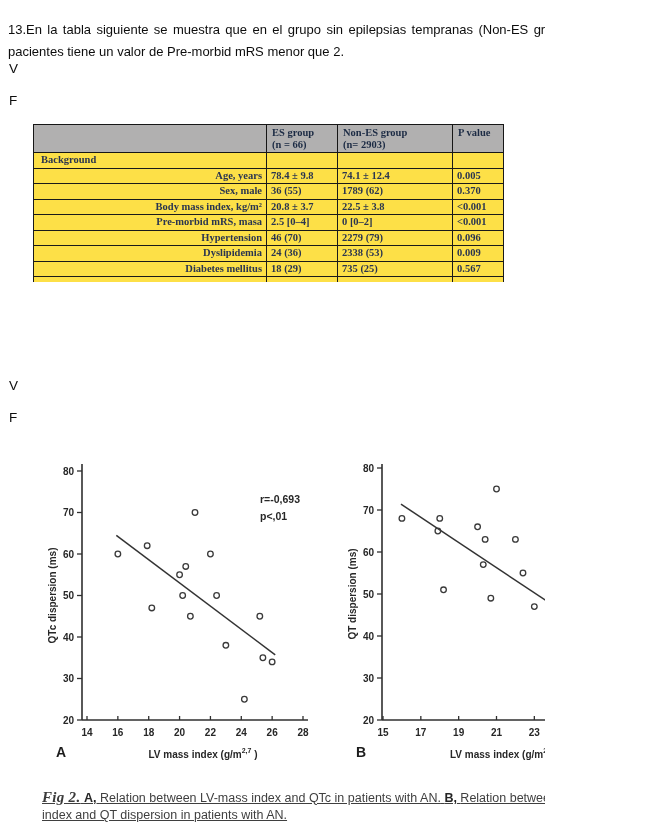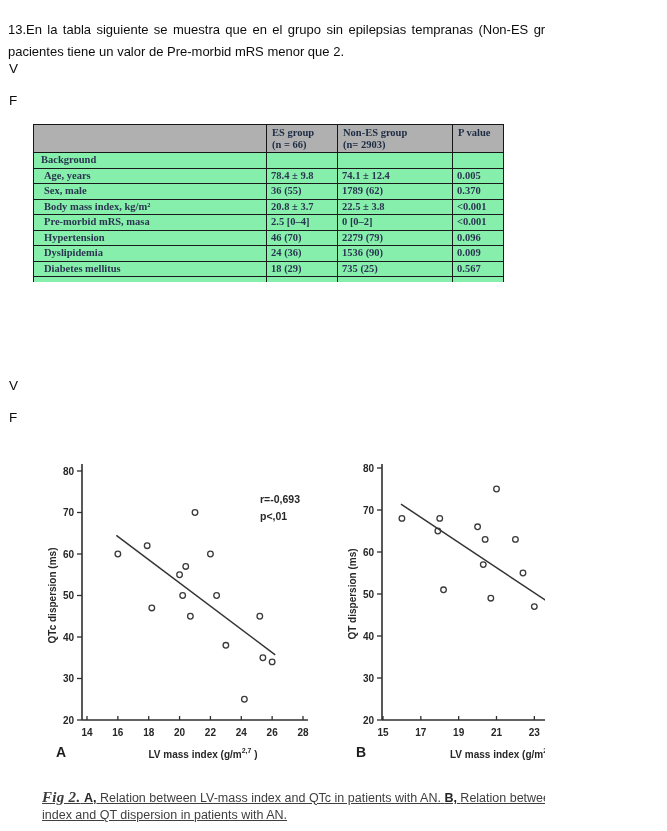--- a/index.html
+++ b/index.html
@@ -4,30 +4,30 @@
 <style>
   html,body{margin:0;padding:0;background:#fff;}
   .page{position:relative;width:545px;height:831px;background:#ffffff;
         font-family:"Liberation Sans",sans-serif;color:#101010;overflow:hidden;}
 
   .qtext{position:absolute;left:8px;width:652px;text-align:justify;
          font-size:13px;line-height:22px;color:#0d0d0d;}
   .opt{position:absolute;left:9px;font-size:13.5px;color:#0d0d0d;}
 
   table.data{position:absolute;left:33px;top:124px;border-collapse:collapse;
-             table-layout:fixed;background:#86efac;
+             table-layout:fixed;background:#fde047;
              font-family:"Liberation Serif",serif;}
   table.data th{background:#b1b0b0;color:#1c2b44;font-size:10.5px;font-weight:bold;
                 text-align:left;vertical-align:top;padding:2px 5px 1px 5px;
                 border:1.8px solid #161616;height:24px;line-height:11.5px;}
   table.data td{border:1.5px solid #1a1a1a;font-size:10.5px;font-weight:600;
                 color:#2a3550;padding:0 4px;height:14.5px;line-height:12px;
                 white-space:nowrap;overflow:hidden;}
   table.data td.lbl{padding-left:7px;}
-  table.data tr.indent td.lbl{padding-left:10px;}
+  table.data tr.indent td.lbl{padding-left:10px;text-align:right;}
   table.data tr.stub td{border-bottom-style:hidden;height:5px;}
 
   svg text{font-family:"Liberation Sans",sans-serif;font-weight:bold;fill:#272727;}
   svg .tick{font-size:10px;}
   svg .ann{font-size:10.5px;}
   svg .axt{font-size:10px;}
 
   .chart{position:absolute;top:455px;width:300px;height:322px;}
   #chartA{left:40px;} #chartB{left:340px;}
   .panel-letter{position:absolute;top:744px;font-size:14px;font-weight:bold;color:#1c1c1c;}
@@ -108,21 +108,21 @@
         </tr>
         <tr class="indent">
           <td class="lbl">Hypertension</td>
           <td>46 (70)</td>
           <td>2279 (79)</td>
           <td>0.096</td>
         </tr>
         <tr class="indent">
           <td class="lbl">Dyslipidemia</td>
           <td>24 (36)</td>
-          <td>1536 (90)</td>
+          <td>2338 (53)</td>
           <td>0.009</td>
         </tr>
         <tr class="indent">
           <td class="lbl">Diabetes mellitus</td>
           <td>18 (29)</td>
           <td>735 (25)</td>
           <td>0.567</td>
         </tr>
         <tr class="stub">
           <td></td>

